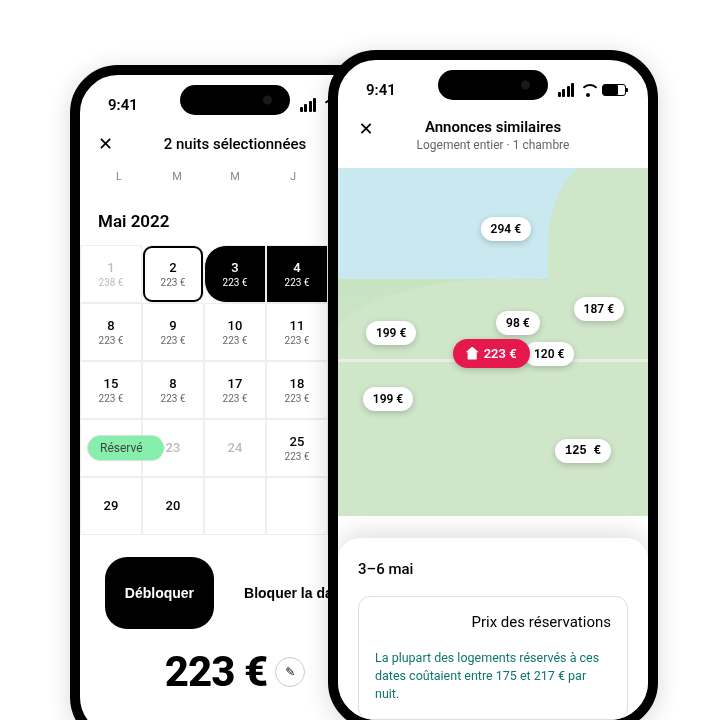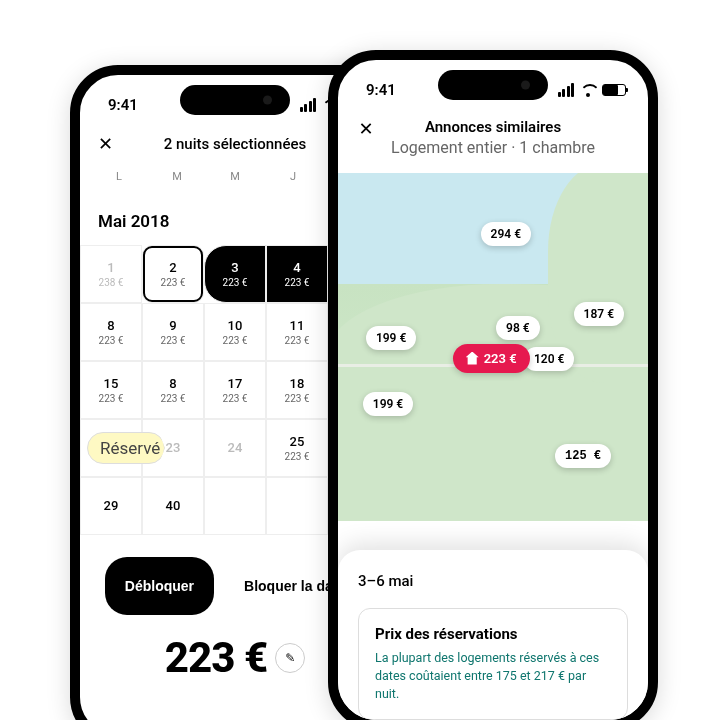--- a/index.html
+++ b/index.html
@@ -65,39 +65,39 @@
   .cell .price{font-size:10px;color:#666;}
   .cell.muted .num,.cell.muted .price{color:#bbb;}
   .cell.today{outline:2px solid #000;outline-offset:-3px;border-radius:10px;}
   .cell.sel{background:#000;color:#fff;}
   .cell.sel .num,.cell.sel .price{color:#fff;}
   .cell.sel.first{border-radius:22px 0 0 22px;}
   .cell.sel.last{border-radius:0 22px 22px 0;}
 
   .reserved-pill{
     position:absolute; left:6px; right:-40%; top:50%; transform:translateY(-50%);
-    background:#fef9c3; border:1px solid #ddd; border-radius:16px; padding:5px 12px;
-    font-size:17px; color:#444; z-index:2;
+    background:#86efac; border:1px solid #ddd; border-radius:16px; padding:5px 12px;
+    font-size:12px; color:#444; z-index:2;
     clip-path: polygon(0 0, 92% 0, 100% 50%, 92% 100%, 0 100%);
   }
 
   .action-row{display:flex;gap:10px;justify-content:center;padding:22px 14px 10px;}
-  .btn{padding:21px 20px;border-radius:22px;font-size:14px;font-weight:600;border:none;cursor:pointer;}
+  .btn{padding:28px 20px;border-radius:22px;font-size:14px;font-weight:600;border:none;cursor:pointer;}
   .btn.dark{background:#000;color:#fff;}
   .btn.light{background:#fff;color:#000;}
 
   .big-price-row{display:flex;align-items:center;justify-content:center;gap:8px;padding:8px 0 0;}
   .big-price{font-size:42px;font-weight:800;letter-spacing:-1px;}
   .edit-circle{width:30px;height:30px;border:1px solid #ccc;border-radius:50%;display:flex;align-items:center;justify-content:center;font-size:12px;}
 
   
   .map-header{ text-align:center; padding:12px 18px 10px; position:relative;}
   .map-header .close-x{position:absolute;left:18px;top:12px;}
   .map-title{font-size:15px;font-weight:600;}
-  .map-sub{font-size:16px;color:#666;margin-top:2px;}
+  .map-sub{font-size:12px;color:#666;margin-top:2px;}
 
   .map-area{
     position:relative; height:348px; margin-top:6px;
     background:linear-gradient(180deg,#c9e8f0 0%,#c9e8f0 32%,#c8e3c2 32%,#d4ead0 100%);
     overflow:hidden;
   }
   .coast{
     position:absolute;left:-10px;top:32%;width:130%;height:70%;
     background:#cfe6c9;
     border-radius:45% 60% 0 0 / 30% 25% 0 0;
@@ -123,21 +123,21 @@
   }
 
   .sheet{
     position:absolute;bottom:-40px;left:0;right:0;
     background:#fff;border-radius:22px 22px 0 0;
     box-shadow:0 -6px 24px rgba(0,0,0,.12);
     padding:22px 20px 40px;
   }
   .sheet-date{text-align:left;font-size:15px;font-weight:500;margin-bottom:18px;}
   .info-card{border:1px solid #ddd;border-radius:12px;padding:16px;}
-  .info-title{font-size:15px;font-weight:700;margin-bottom:6px;}
+  .info-title{font-size:15px;font-weight:400;margin-bottom:18px;text-align:right;}
   .info-body{font-size:12.5px;color:#0f766e;line-height:1.45;}
 </style>
 </head>
 <body>
 
 <div class="phone phone-left">
   <div class="notch"></div>
   <div class="status-bar">
     <span>9:41</span>
     <div class="status-icons">
@@ -160,21 +160,21 @@
   </div>
 
   <div class="day-labels">
     <span>L</span>
     <span>M</span>
     <span>M</span>
     <span>J</span>
     <span>V</span>
   </div>
 
-  <div class="month-label">Mai 2018</div>
+  <div class="month-label">Mai 2022</div>
 
   <div class="cal-grid" id="cal-grid">
       <div class="cell muted">
         <div class="num">1</div>
         <div class="price">238 €</div>
       </div>
       <div class="cell today">
         <div class="num">2</div>
         <div class="price">223 €</div>
       </div>
@@ -249,21 +249,21 @@
       </div>
       <div class="cell ">
         <div class="num">26</div>
         <div class="price">223 €</div>
       </div>
       <div class="cell ">
         <div class="num">29</div>
         <div class="price"></div>
       </div>
       <div class="cell ">
-        <div class="num">40</div>
+        <div class="num">20</div>
         <div class="price"></div>
       </div>
       <div class="cell ">
         <div class="num"></div>
         <div class="price"></div>
       </div>
       <div class="cell ">
         <div class="num"></div>
         <div class="price"></div>
       </div>

